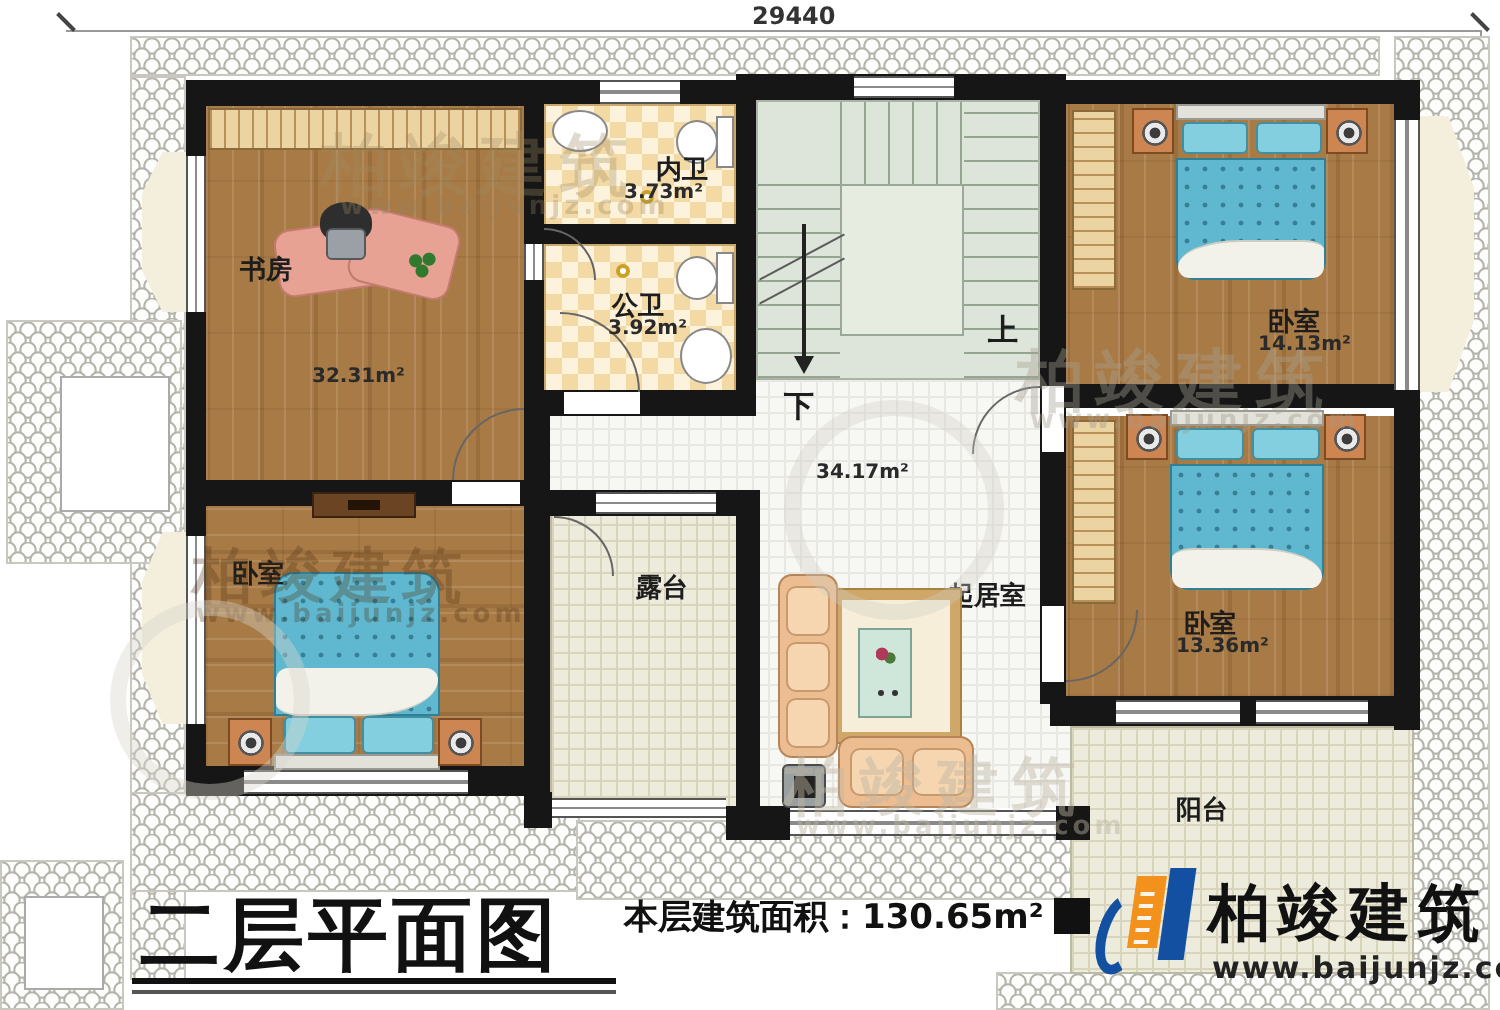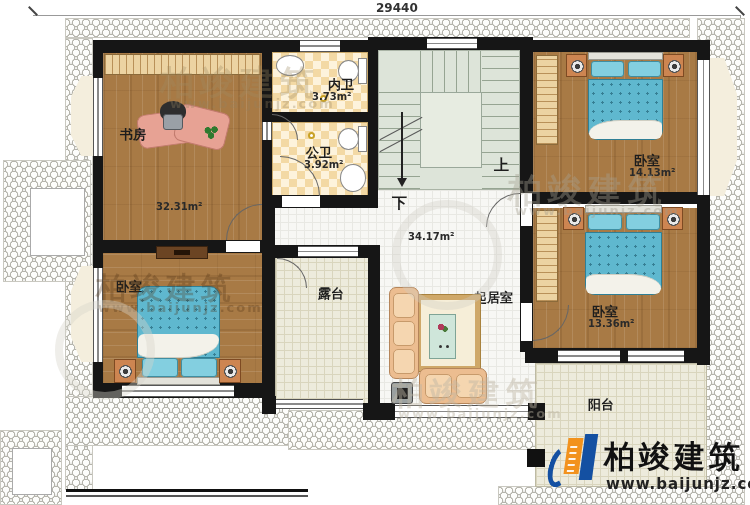--- a/index.html
+++ b/index.html
@@ -156,21 +156,21 @@
   <div class="a arc" style="left:533px;top:305px;width:36px;height:36px;border-bottom-width:1px;border-right-width:1px;border-radius:0 0 100% 0"></div>
   <div class="a arc" style="left:277px;top:258px;width:30px;height:30px;border-top-width:1px;border-right-width:1px;border-radius:0 100% 0 0"></div>
 
   <div class="a closet-h" style="left:104px;top:54px;width:157px;height:21px"></div>
   <div class="a" style="left:138px;top:112px;width:55px;height:34px;background:#e7a294;border:1px solid #c27b6e;border-radius:8px;transform:rotate(-8deg)"></div>
   <div class="a" style="left:176px;top:108px;width:52px;height:38px;background:#e7a294;border:1px solid #c27b6e;border-radius:8px;transform:rotate(14deg)"></div>
   <div class="a" style="left:160px;top:101px;width:26px;height:20px;background:#2e2e2e;border-radius:50% 50% 40% 40%"></div>
   <div class="a" style="left:163px;top:114px;width:20px;height:16px;background:#9aa0a6;border:1px solid #55595e;border-radius:3px"></div>
   <div class="a" style="left:203px;top:124px;width:16px;height:16px;background-image:radial-gradient(circle at 30% 40%, #2f7a2f 3px, rgba(0,0,0,0) 3.5px),radial-gradient(circle at 72% 35%, #2f7a2f 3px, rgba(0,0,0,0) 3.5px),radial-gradient(circle at 50% 72%, #2f7a2f 3px, rgba(0,0,0,0) 3.5px)"></div>
   <div class="a label" style="left:120px;top:126px">书房</div>
-  <div class="a area" style="left:156px;top:201px">32.31m²</div>
+  <div class="a area" style="left:156px;top:183px">32.31m²</div>
 
   <div class="a" style="left:276px;top:55px;width:28px;height:21px;background:#fff;border:1px solid #888;border-radius:50%"></div>
   <div class="a" style="left:358px;top:58px;width:9px;height:26px;background:#fff;border:1px solid #888"></div>
   <div class="a" style="left:338px;top:60px;width:21px;height:22px;background:#fff;border:1px solid #888;border-radius:50%"></div>
   <div class="a" style="left:358px;top:126px;width:9px;height:26px;background:#fff;border:1px solid #888"></div>
   <div class="a" style="left:338px;top:128px;width:21px;height:22px;background:#fff;border:1px solid #888;border-radius:50%"></div>
   <div class="a" style="left:340px;top:164px;width:26px;height:28px;background:#fff;border:1px solid #888;border-radius:50%"></div>
   <div class="a" style="left:320px;top:95px;width:7px;height:7px;background:#fff;border:2px solid #c9a227;border-radius:50%"></div>
   <div class="a" style="left:308px;top:132px;width:7px;height:7px;background:#fff;border:2px solid #c9a227;border-radius:50%"></div>
   <div class="a label" style="left:328px;top:76px">内卫</div>
@@ -253,22 +253,24 @@
   <div class="a wm" style="left:170px;top:96px;font-size:13px;color:rgba(150,130,95,.32);letter-spacing:2px">www.baijunjz.com</div>
   <div class="a wm" style="left:508px;top:168px;font-size:34px;color:rgba(165,160,145,.40);letter-spacing:6px">柏竣建筑</div>
   <div class="a wm" style="left:515px;top:203px;font-size:13px;color:rgba(160,155,140,.40);letter-spacing:2px">www.baijunjz.com</div>
   <div class="a wm" style="left:96px;top:268px;font-size:30px;color:rgba(80,50,20,.30);letter-spacing:5px">柏竣建筑</div>
   <div class="a wm" style="left:98px;top:300px;font-size:13px;color:rgba(80,50,20,.30);letter-spacing:2px">www.baijunjz.com</div>
   <div class="a wm" style="left:392px;top:372px;font-size:32px;color:rgba(190,182,165,.45);letter-spacing:6px">柏竣建筑</div>
   <div class="a wm" style="left:398px;top:406px;font-size:13px;color:rgba(185,178,160,.45);letter-spacing:2px">www.baijunjz.com</div>
   <div class="a" style="left:392px;top:200px;width:110px;height:110px;border:8px solid rgba(205,203,195,.35);border-radius:50%"></div>
   <div class="a" style="left:55px;top:300px;width:100px;height:100px;border:8px solid rgba(215,212,202,.40);border-radius:50%"></div>
 
+  <div class="a" style="left:70px;top:440px;font-size:40px;font-weight:bold;color:#111;letter-spacing:2px;white-space:nowrap">二层平面图</div>
   <div class="a" style="left:66px;top:489px;width:242px;height:3px;background:#111"></div>
   <div class="a" style="left:66px;top:495px;width:242px;height:2px;background:#555"></div>
+  <div class="a" style="left:312px;top:447px;font-size:17px;font-weight:bold;color:#111;white-space:nowrap">本层建筑面积：130.65m²</div>
 
   <div class="a" style="left:527px;top:449px;width:18px;height:18px;background:#111"></div>
   <div class="a" style="left:549px;top:434px;width:50px;height:58px">
     <div class="a" style="left:0px;top:12px;width:22px;height:42px;border:5px solid #1450a2;border-top-color:rgba(0,0,0,0);border-right-color:rgba(0,0,0,0);border-radius:50%;transform:rotate(18deg)"></div>
     <div class="a" style="left:17px;top:4px;width:15px;height:36px;background:#f2921d;transform:skewX(-8deg);background-image:repeating-linear-gradient(0deg,rgba(255,255,255,.9) 0 2px,rgba(0,0,0,0) 2px 6px);background-size:7px 100%;background-repeat:no-repeat;background-position:3px 4px"></div>
     <div class="a" style="left:33px;top:0px;width:13px;height:46px;background:#1450a2;transform:skewX(-8deg)"></div>
   </div>
   <div class="a" style="left:604px;top:436px;font-size:31px;font-weight:bold;color:#111;letter-spacing:4px;white-space:nowrap">柏竣建筑</div>
   <div class="a" style="left:606px;top:475px;font-size:15px;font-weight:bold;color:#222;letter-spacing:1px;white-space:nowrap">www.baijunjz.com</div>
 

